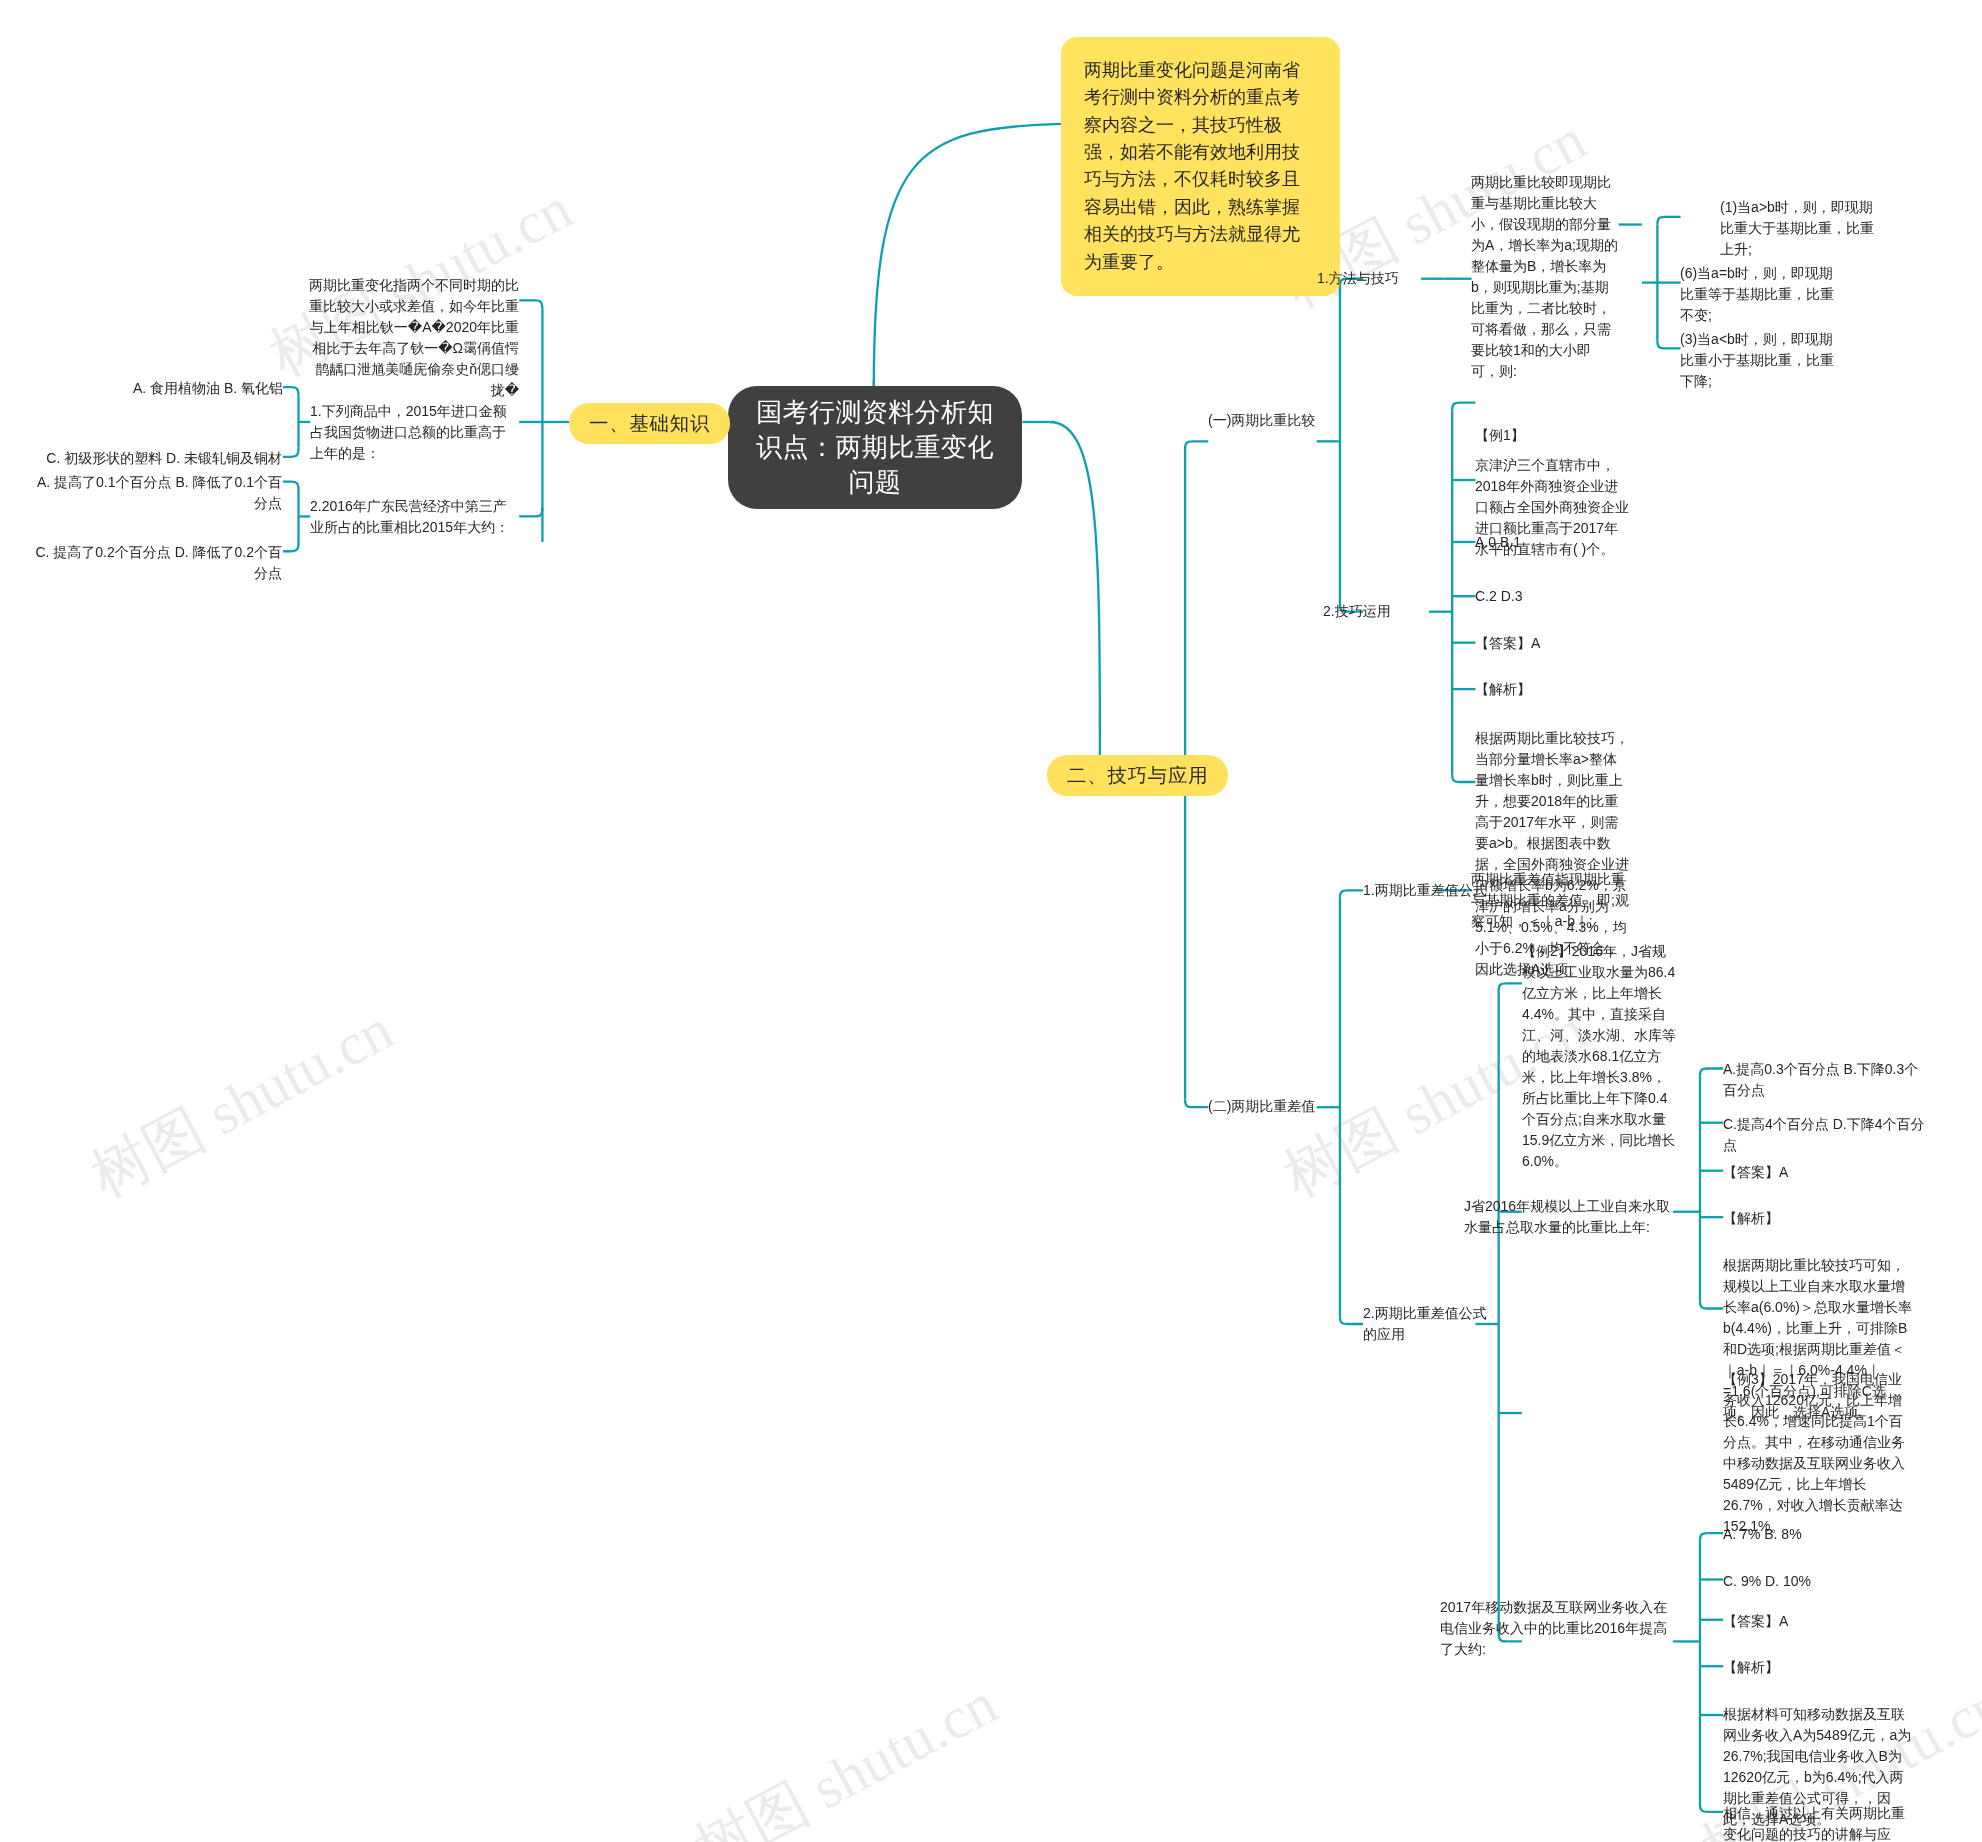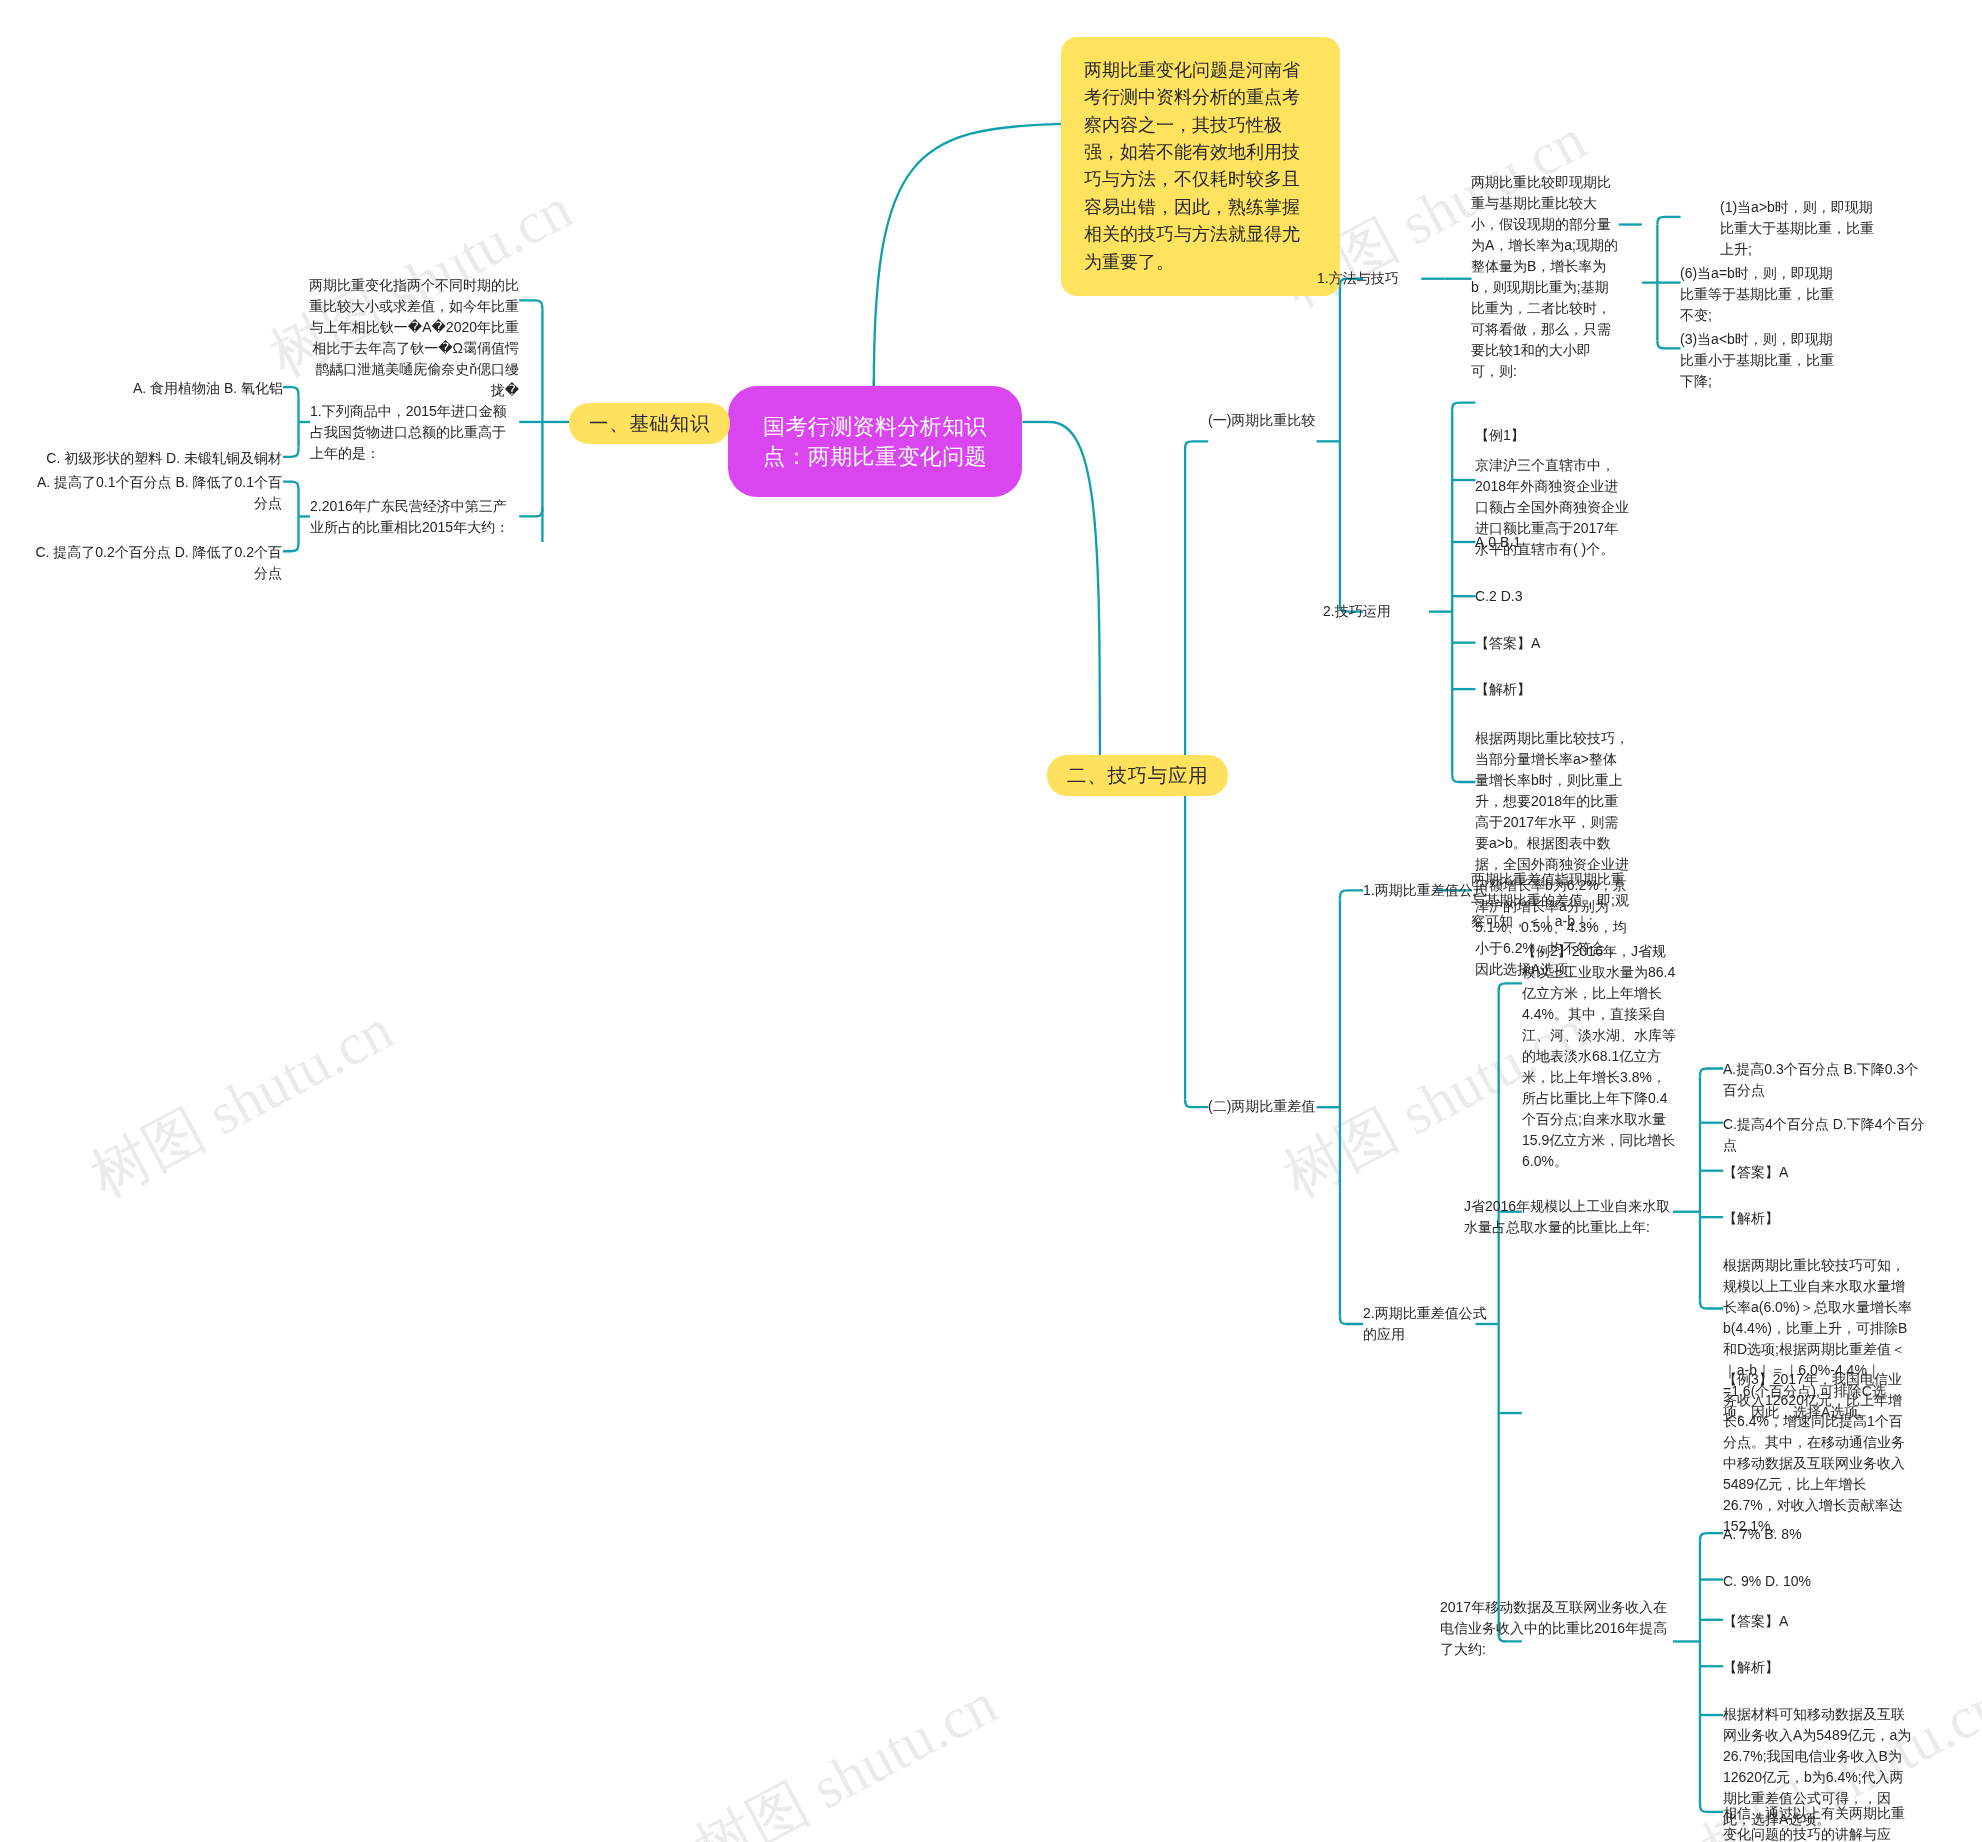--- a/index.html
+++ b/index.html
@@ -8,22 +8,22 @@
     width:1983px;height:1842px;position:relative;overflow:hidden;
     color:#222;
   }
   #canvas{position:absolute;left:0;top:0;width:1983px;height:1842px;}
   svg#links{position:absolute;left:0;top:0;width:1983px;height:1842px;pointer-events:none;}
 
   .node{position:absolute;box-sizing:border-box;}
 
   
   .root{
-    background:#d946ef;color:#ffffff;border-radius:29px;
-    padding:26px 23px;font-size:22px;line-height:1.35;text-align:center;
+    background:#404040;color:#ffffff;border-radius:29px;
+    padding:9px 23px;font-size:26px;line-height:1.35;text-align:center;
     letter-spacing:0.4px;
   }
   
   .pill{
     background:#ffe15d;color:#2a2a2a;border-radius:20px;
     padding:7.7px 20px;font-size:19.4px;line-height:1.3;text-align:center;
     letter-spacing:0.8px;white-space:nowrap;
   }
   
   .note{

